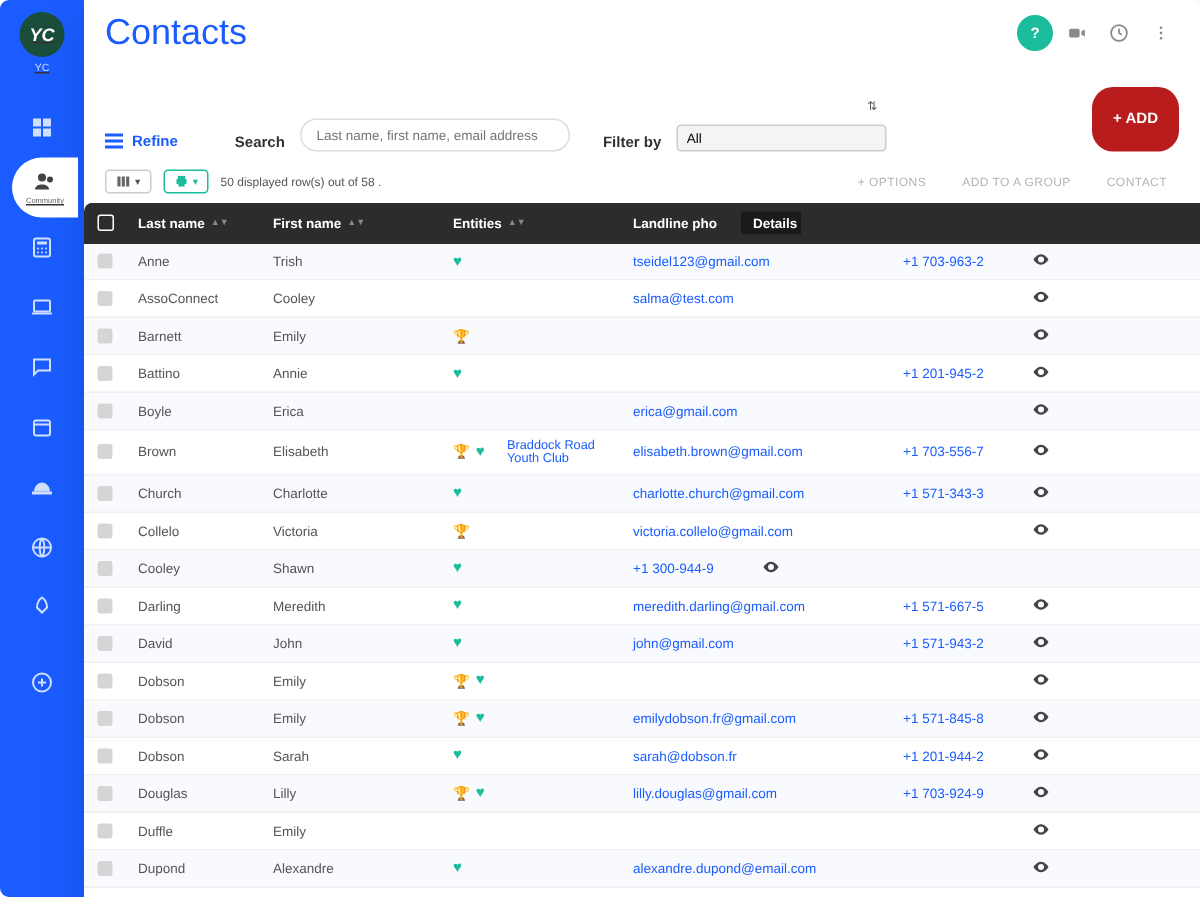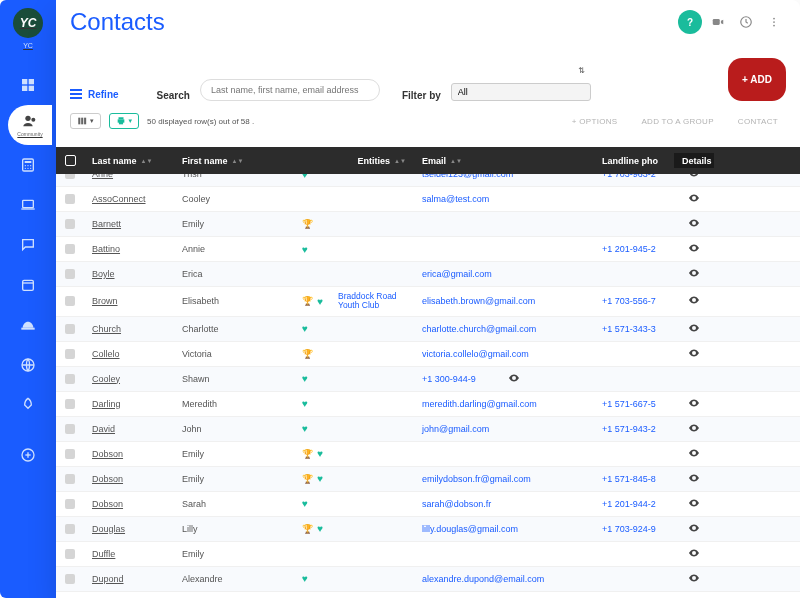--- a/index.html
+++ b/index.html
@@ -35,41 +35,41 @@
 .add-btn { background: #b91c1c; color: #fff; border: none; border-radius: 14px; padding: 16px 14px; font-size: 10px; font-weight: bold; cursor: pointer; margin-left: auto; }
 
 .subbar { display: flex; align-items: center; padding: 4px 14px 6px 14px; gap: 8px; font-size: 8px; color: #555;}
 .pill { border: 1px solid #ccc; border-radius: 3px; padding: 2px 6px; display: inline-flex; align-items: center; gap: 3px; cursor: pointer; background:#fff;}
 .pill.green { color: #1abc9c; border-color: #1abc9c;}
 .chev { font-size: 7px; }
 .subbar-spacer { flex: 1; }
 .ghost-btn { color: #b3b3b3; font-size: 8px; padding: 3px 8px; border: none; background: none; cursor: default; letter-spacing: 0.3px;}
 
 .table-wrap { flex: 1; overflow: hidden; position:relative; border-top-left-radius:6px;}
-.table-head { display: flex; background: #2c2c2c; color: #fff; font-size: 9px; font-weight: 600; padding: 6px 0; position: sticky; top: 12px; }
+.table-head { display: flex; background: #2c2c2c; color: #fff; font-size: 9px; font-weight: 600; padding: 6px 0; position: sticky; top: 0; }
 .th { padding: 2px 8px; display: flex; align-items: center; gap: 4px; }
 .sort { color: #888; font-size: 8px; display:flex; flex-direction: row; gap:0;}
 .sort::before { content: "▲"; font-size: 6px;}
 .sort::after { content: "▼"; font-size: 6px;}
 .th-check { width: 28px; justify-content:center;}
 .th-last { width: 90px; }
 .th-first { width: 120px; }
-.th-ent { width: 120px; justify-content: flex-end; }
+.th-ent { width: 120px; }
 .th-email { width: 180px; }
 .th-phone { width: 80px; }
 .th-det { width: 40px; background:#1a1a1a;}
 
 .tbody { height: 440px; overflow: hidden; }
 .row { display: flex; align-items: center; font-size: 9px; padding: 3px 0; border-bottom: 1px solid #f0f0f0; }
 .row:nth-child(odd) { background: #f8fafd; }
 .row:nth-child(even) { background: #fff; }
 .cell { padding: 2px 8px; overflow: hidden; white-space: nowrap; text-overflow: ellipsis; }
 .c-check { width: 28px; display:flex; justify-content:center;}
 .c-check .box { width: 10px; height: 10px; border-radius: 2px; background: #d5d5d5; display:inline-block;}
-.c-last { width: 90px; color: #555; font-weight: 500; text-decoration: underline;}
+.c-last { width: 90px; color: #555; font-weight: 500;}
 .c-first { width: 120px; color: #555; }
 .c-ent { width: 120px; color: #1a5cff; display:flex; align-items:center; gap:6px;}
 .c-ent .ent-name { white-space: normal; line-height: 1.1; font-size: 8.5px;}
 .c-email { width: 180px; color: #1a5cff; }
 .c-phone { width: 80px; color: #1a5cff; }
 .c-det { width: 40px; display:flex; justify-content:center; color:#444;}
 
 .heart { color: #1abc9c; font-size: 10px; margin-right: 2px; }
 .trophy { color: #f1c40f; font-size: 9px; }
 .ent-icons { display: inline-flex; gap: 4px; align-items:center; min-width: 30px;}
@@ -233,24 +233,20 @@
             <span class="sort"></span>
           </div>
         <div class="th th-first">
             <span>First name</span>
             <span class="sort"></span>
           </div>
         <div class="th th-ent">
             <span>Entities</span>
             <span class="sort"></span>
           </div>
-        <div class="th th-email">
-            <span>Email</span>
-            <span class="sort"></span>
-          </div>
         <div class="th th-phone">
             <span>Landline pho</span>
           </div>
         <div class="th th-det">
             <span>Details</span>
           </div>
       </div>
       <div class="tbody" id="tbody">
           <div class="row">
             <div class="cell c-check">

